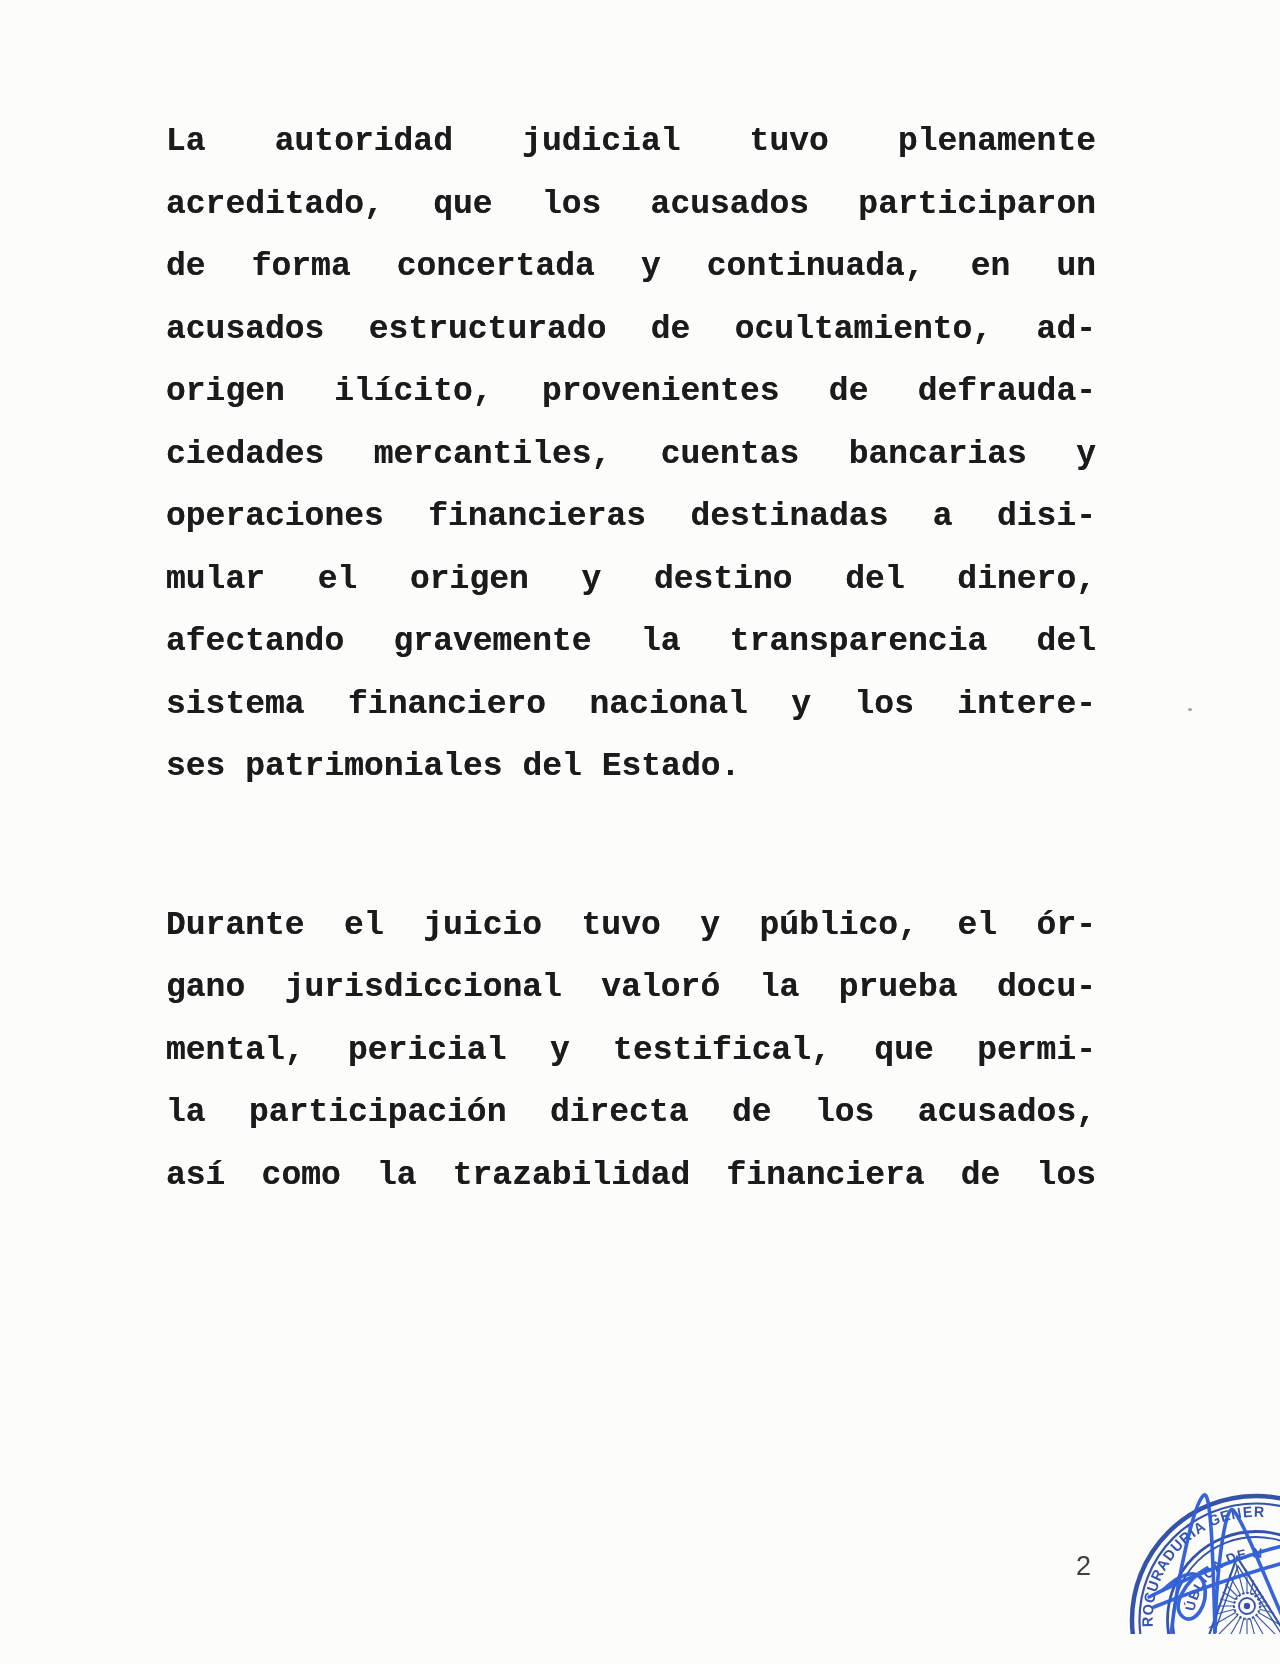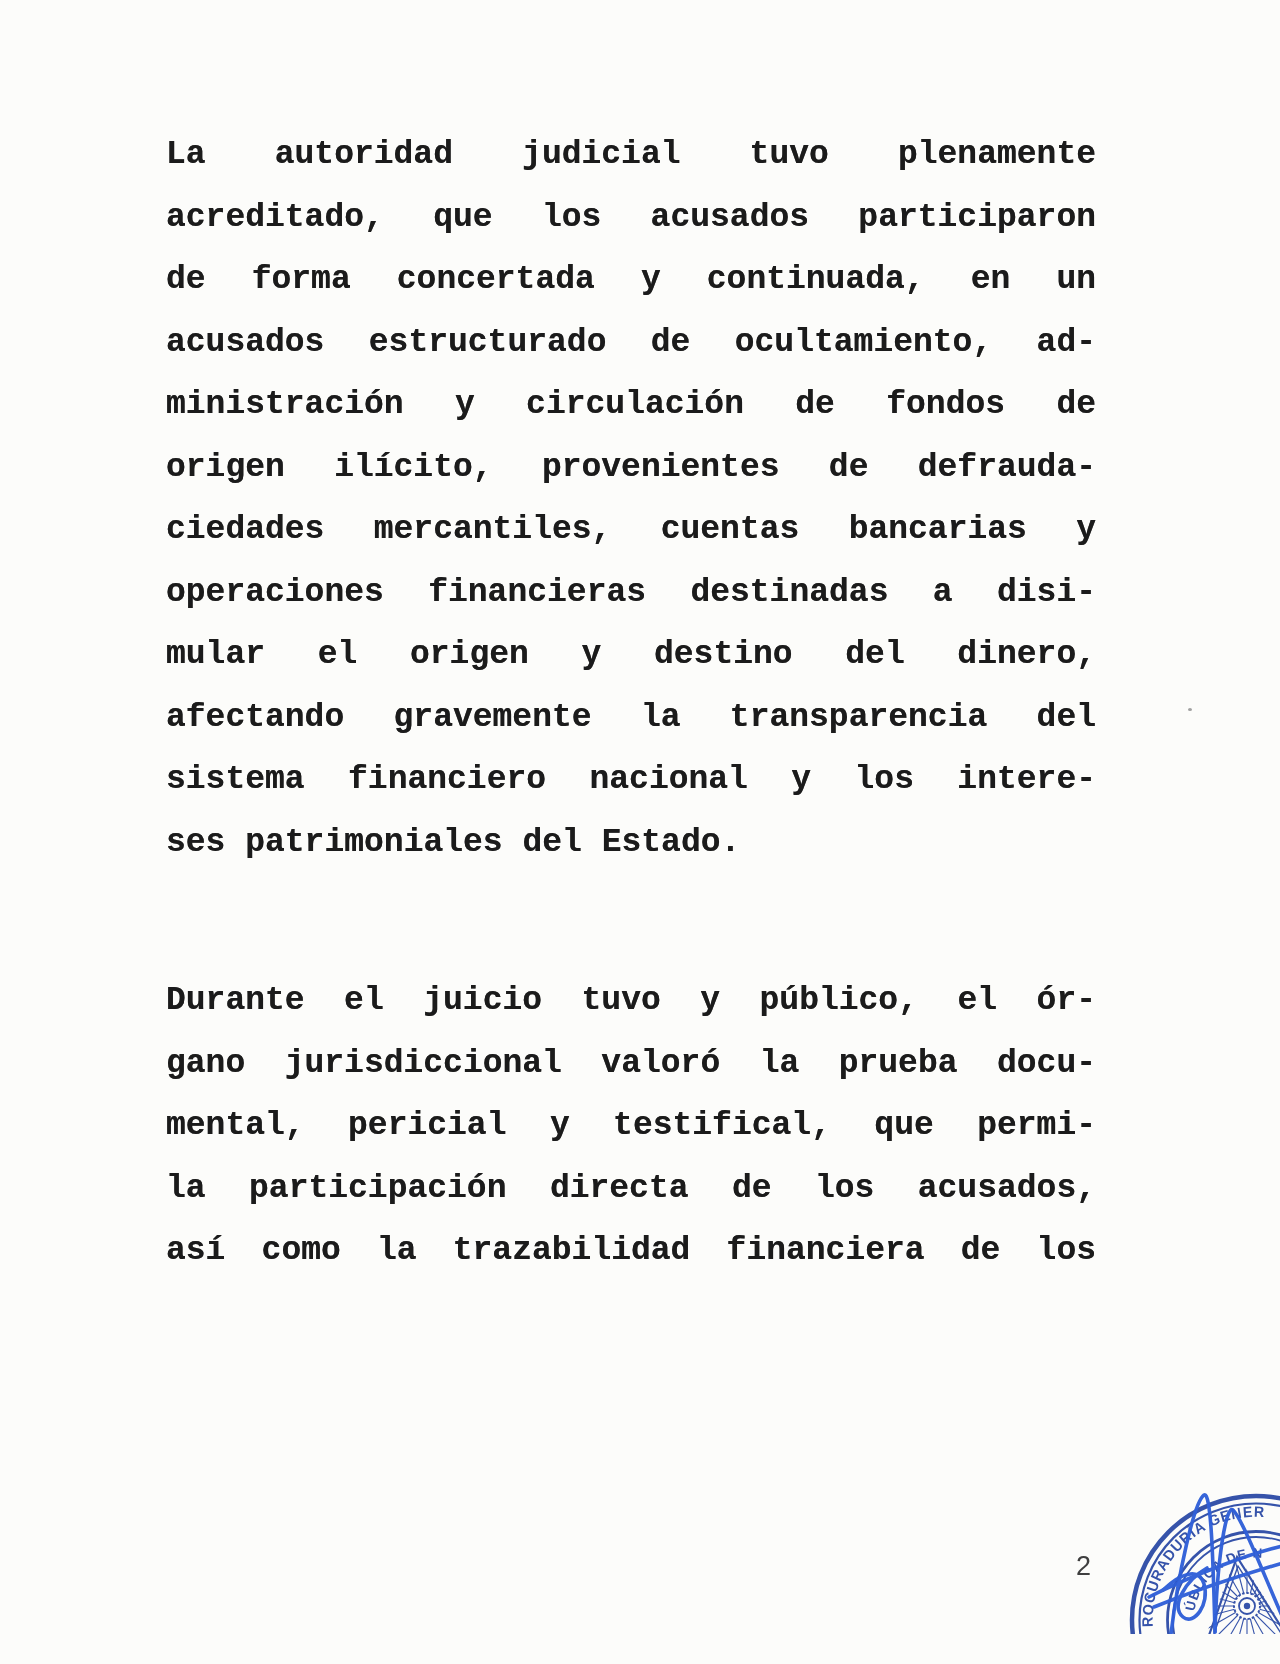--- a/index.html
+++ b/index.html
@@ -5,21 +5,21 @@
   html, body { margin: 0; padding: 0; }
   body {
     width: 1280px; height: 1664px;
     position: relative;
     background: #fcfcfa;
     overflow: hidden;
     font-family: "Liberation Mono", "DejaVu Sans Mono", monospace;
   }
   .text-block {
     position: absolute;
-    left: 166px; top: 124px;
+    left: 166px; top: 111px;
     width: 930px;
     color: #1b1b1b;
     font-size: 33px;
     font-weight: 700;
     text-shadow: 0 0 0.6px rgba(25,25,25,0.7);
   }
   .para { margin: 0; }
   .para-2 { margin-top: 96px; }
   .line {
     height: 62.5px;
@@ -58,21 +58,20 @@
 </style>
 </head>
 <body>
 
 <div class="text-block">
   <div class="para para-1">
     <div class="line">La autoridad judicial tuvo plenamente</div>
     <div class="line">acreditado, que los acusados participaron</div>
     <div class="line">de forma concertada y continuada, en un</div>
     <div class="line">acusados estructurado de ocultamiento, ad-</div>
-    <div class="line">ministración y circulación de fondos de</div>
     <div class="line">origen ilícito, provenientes de defrauda-</div>
     <div class="line">ciedades mercantiles, cuentas bancarias y</div>
     <div class="line">operaciones financieras destinadas a disi-</div>
     <div class="line">mular el origen y destino del dinero,</div>
     <div class="line">afectando gravemente la transparencia del</div>
     <div class="line">sistema financiero nacional y los intere-</div>
     <div class="line flush">ses patrimoniales del Estado.</div>
   </div>
   <div class="para para-2">
     <div class="line">Durante el juicio tuvo y público, el ór-</div>

